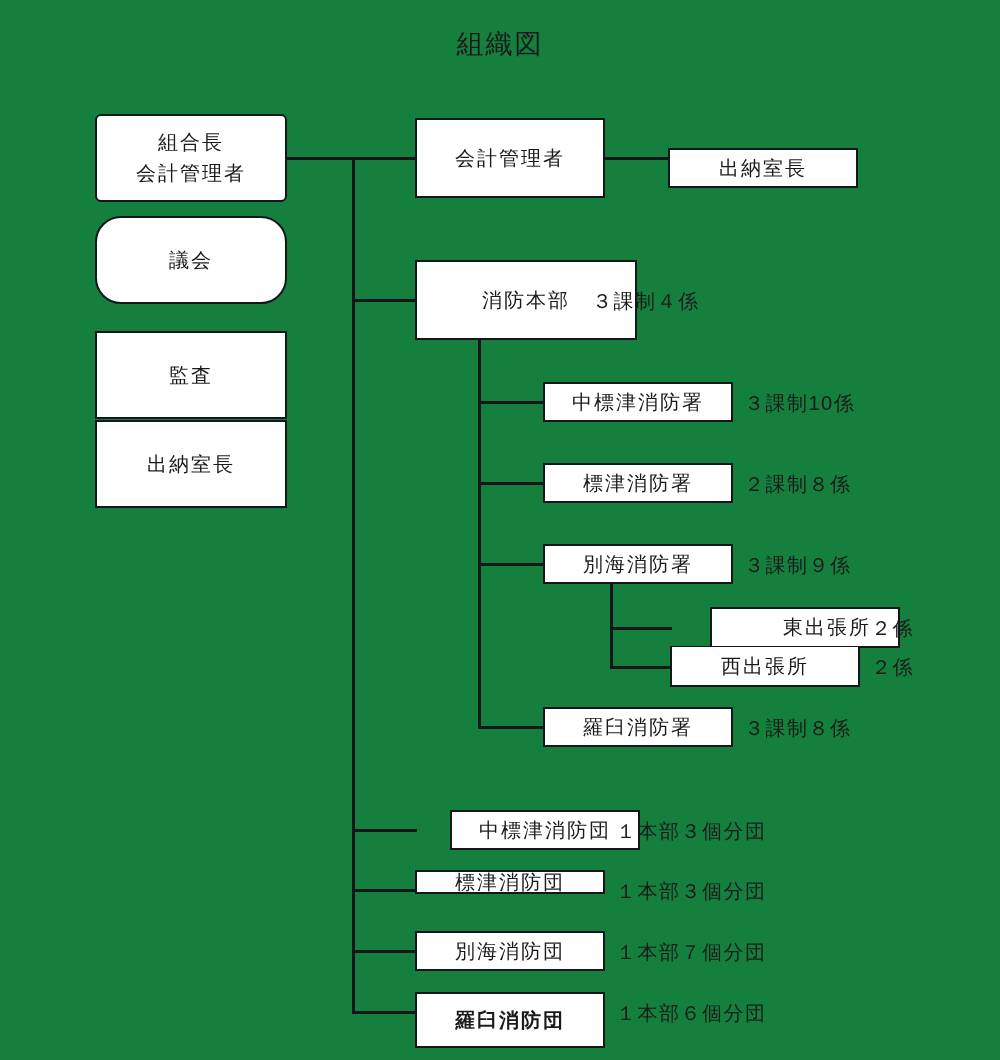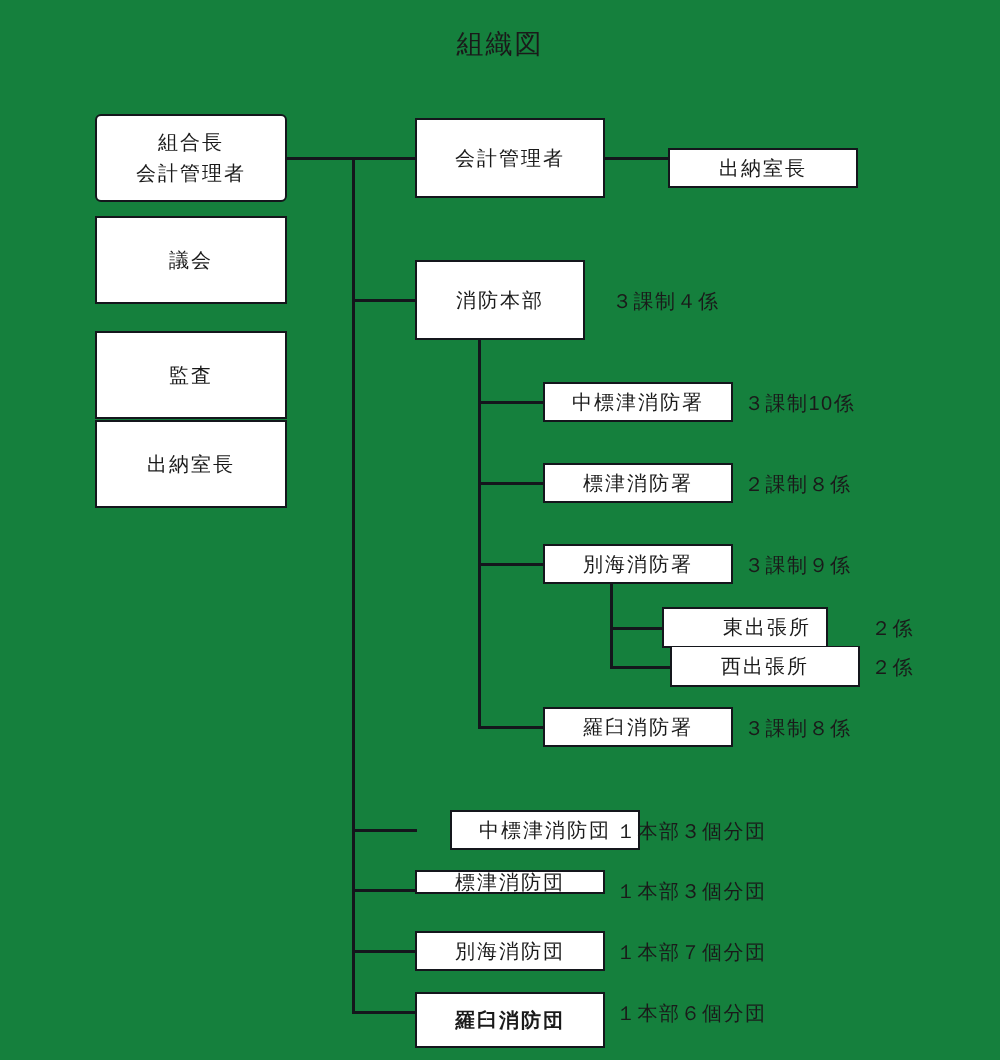--- a/index.html
+++ b/index.html
@@ -72,61 +72,61 @@
 
 <div id="chart-root">
 
   <div class="chart-title">組織図</div>
 
   <div class="node two-line" style="left:95px; top:114px; width:192px; height:88px;border-radius:6px;">
     <span class="node-line">組合長</span>
     <span class="node-line">会計管理者</span>
   </div>
 
-  <div class="node" style="left:95px; top:216px; width:192px; height:88px;">
+  <div class="node" style="left:95px; top:216px; width:192px; height:88px;border-radius:26px;">
     <span>議会</span>
   </div>
 
   <div class="node" style="left:95px; top:331px; width:192px; height:88px;">
     <span>監査</span>
   </div>
 
   <div class="node" style="left:95px; top:420px; width:192px; height:88px;">
     <span>出納室長</span>
   </div>
 
   <div class="node" style="left:415px; top:118px; width:190px; height:80px;">
     <span>会計管理者</span>
   </div>
 
   <div class="node" style="left:668px; top:148px; width:190px; height:40px;">
     <span>出納室長</span>
   </div>
 
-  <div class="node" style="left:415px; top:260px; width:170px; height:80px;">
+  <div class="node" style="left:415px; top:260px; width:222px; height:80px;">
     <span>消防本部</span>
   </div>
-  <div class="annot" style="left:612px; top:288px;">３課制４係</div>
+  <div class="annot" style="left:592px; top:288px;">３課制４係</div>
 
   <div class="node" style="left:543px; top:382px; width:190px; height:40px;">
     <span>中標津消防署</span>
   </div>
   <div class="annot" style="left:744px; top:390px;">３課制10係</div>
 
   <div class="node" style="left:543px; top:463px; width:190px; height:40px;">
     <span>標津消防署</span>
   </div>
   <div class="annot" style="left:744px; top:471px;">２課制８係</div>
 
   <div class="node" style="left:543px; top:544px; width:190px; height:40px;">
     <span>別海消防署</span>
   </div>
   <div class="annot" style="left:744px; top:552px;">３課制９係</div>
 
-  <div class="node sub-office" style="left:662px; top:607px; width:166px; height:41px;padding-left:44px;">
+  <div class="node sub-office" style="left:710px; top:607px; width:190px; height:41px;padding-left:44px;">
     <span>東出張所</span>
   </div>
   <div class="annot" style="left:871px; top:615px;">２係</div>
 
   <div class="node sub-office sub-office-bottom" style="left:670px; top:646px; width:190px; height:41px;">
     <span>西出張所</span>
   </div>
   <div class="annot" style="left:871px; top:654px;">２係</div>
 
   <div class="node" style="left:543px; top:707px; width:190px; height:40px;">

